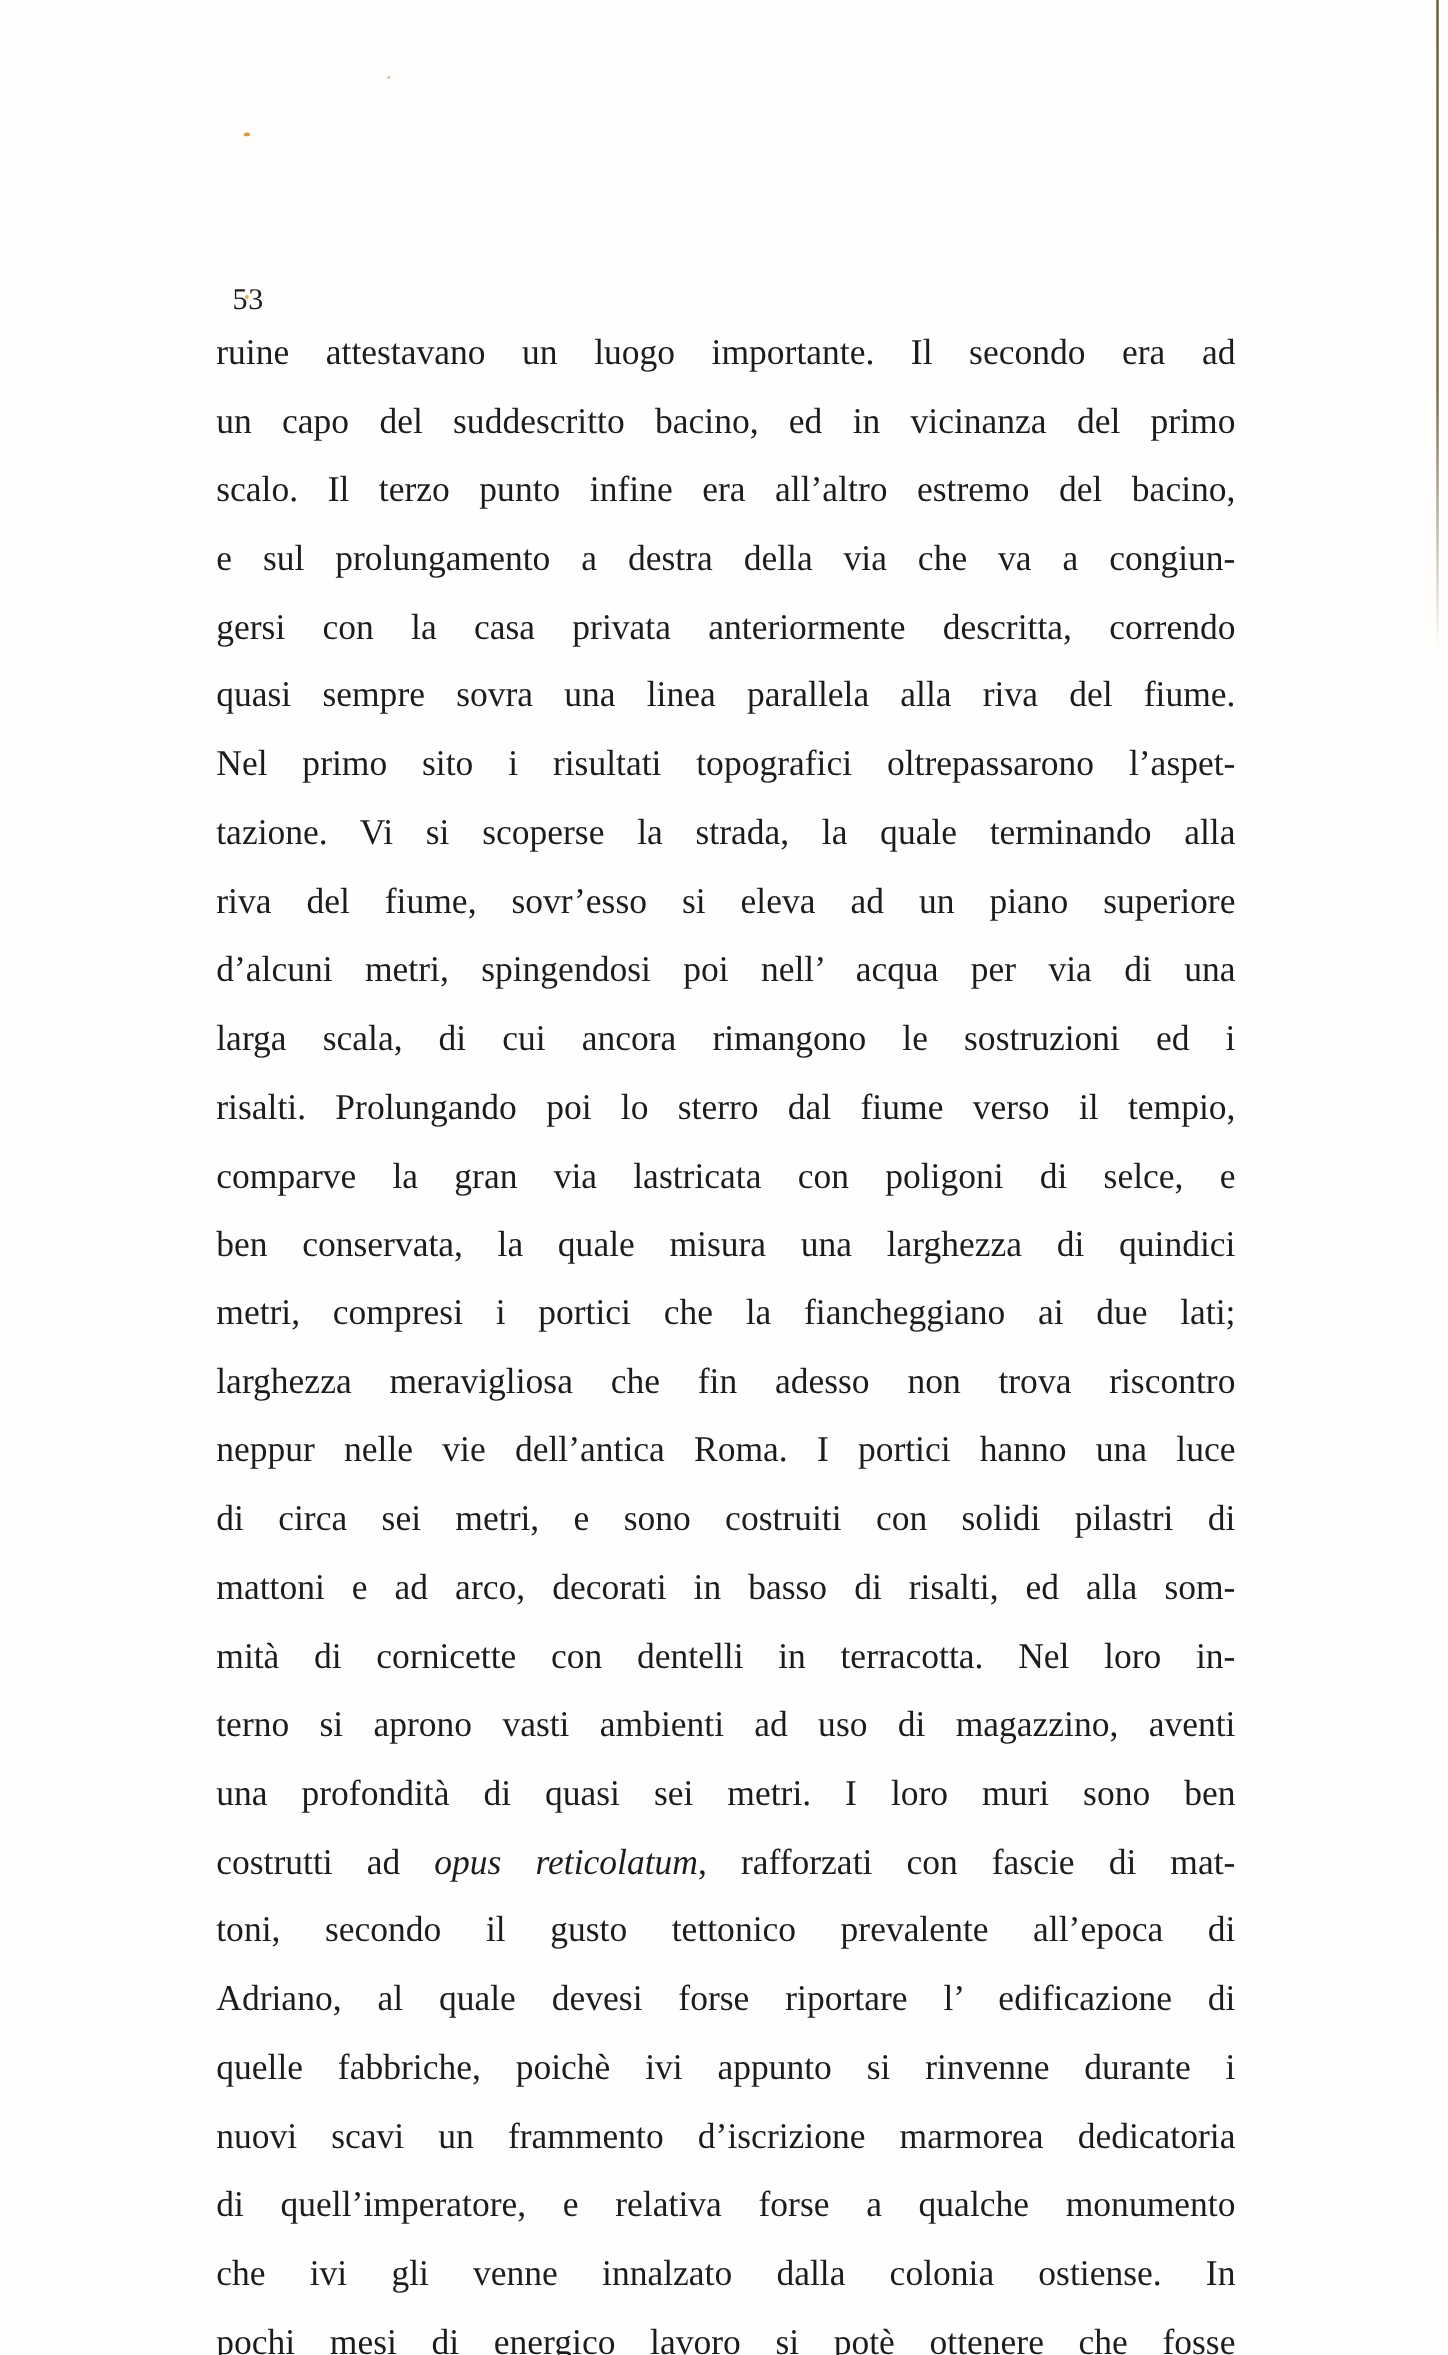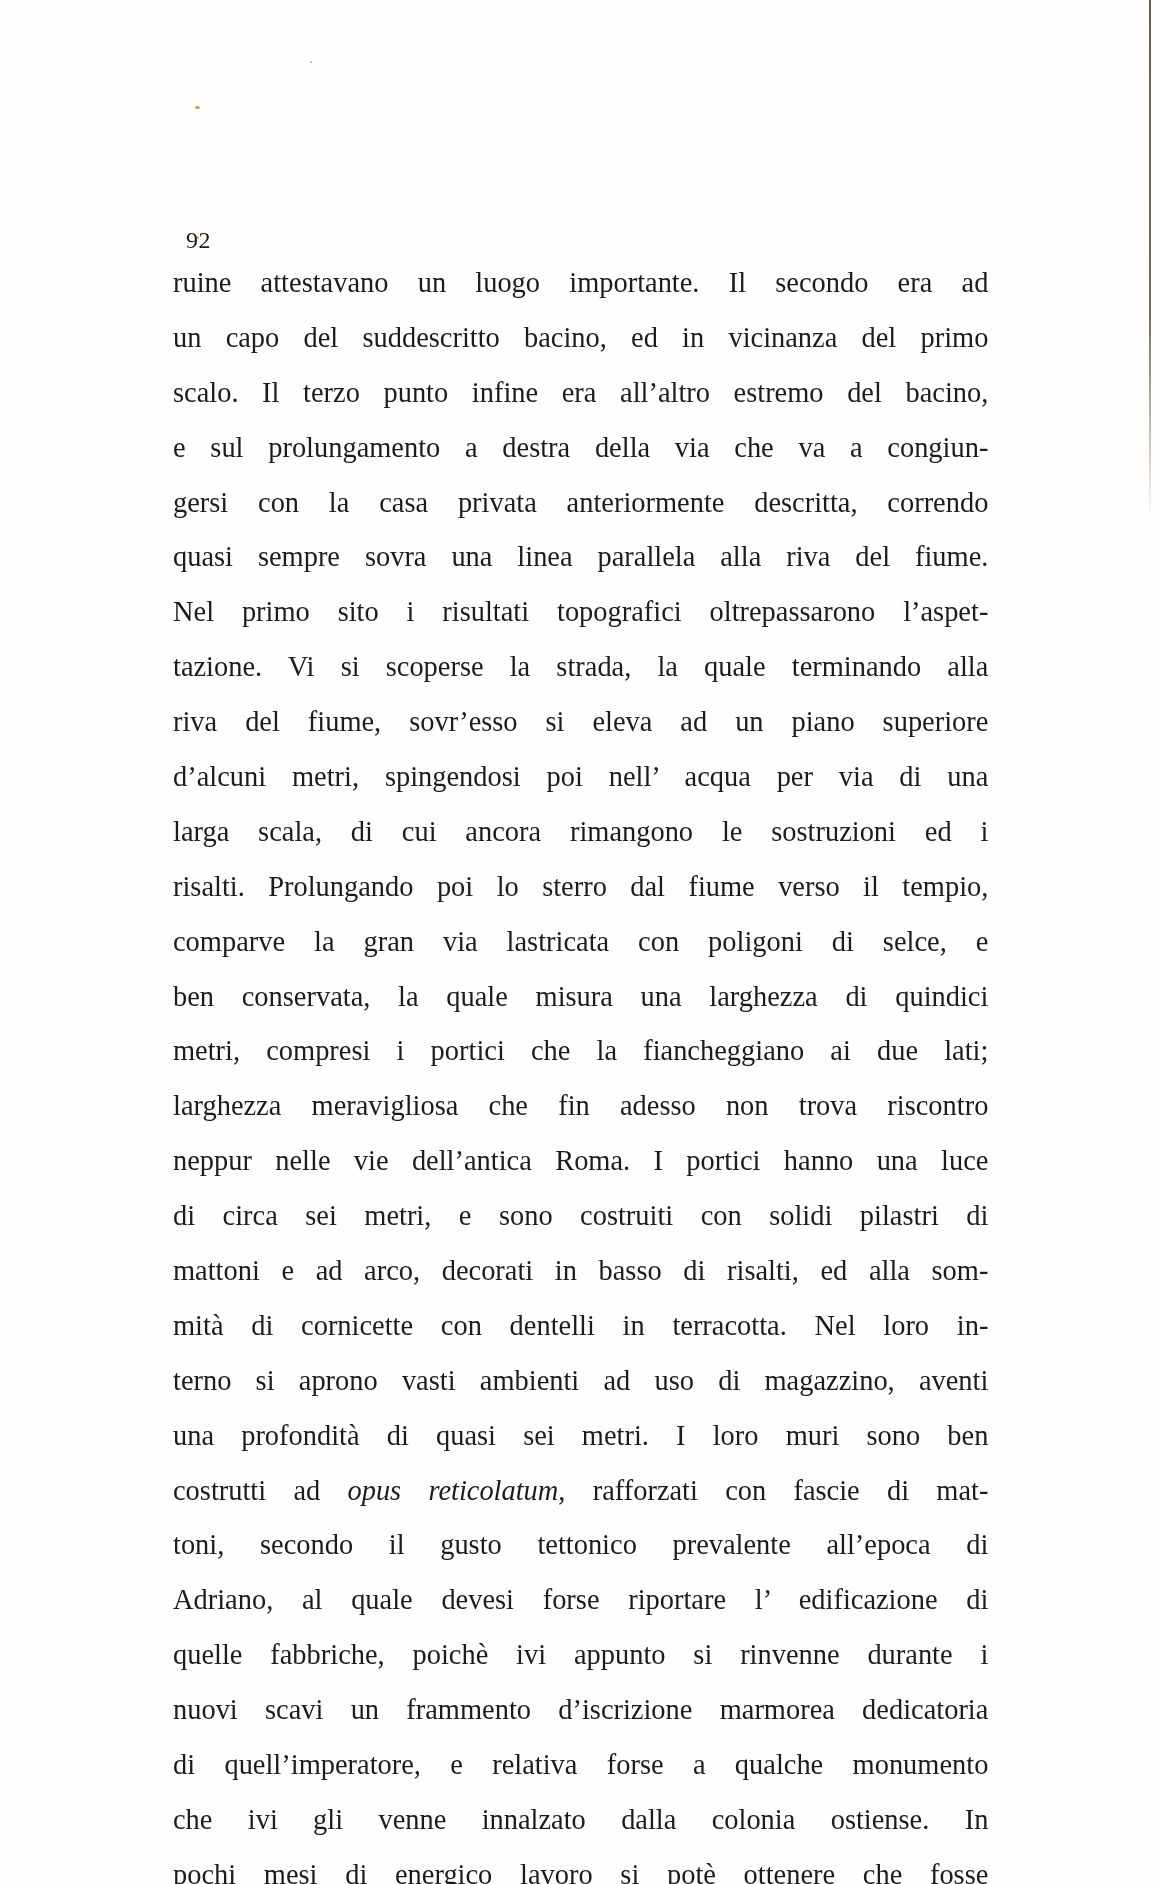--- a/index.html
+++ b/index.html
@@ -35,21 +35,21 @@
 </style>
 </head>
 <body>
 
 <div class="page">
   <div class="edge-line"></div>
   <div class="stain" style="left:196px;top:236px;width:3px;height:3px;background:#d9b44a;"></div>
   <div class="stain" style="left:195px;top:106px;width:5px;height:3px;background:#d59a3c;"></div>
   <div class="stain" style="left:310px;top:61px;width:2px;height:2px;background:#b9b29a;"></div>
 
-  <div class="page-number">92</div>
+  <div class="page-number">53</div>
 
   <div class="body-text" id="body-text">
       <div class="line"><span class="seg" style="white-space: nowrap; word-spacing: 1.86842e-06px;"><span>ruine attestavano un luogo importante. Il secondo era ad</span></span></div>
       <div class="line"><span class="seg" style="white-space: nowrap; word-spacing: 1.66082e-06px;"><span>un capo del suddescritto bacino, ed in vicinanza del primo</span></span></div>
       <div class="line"><span class="seg" style="white-space: nowrap; word-spacing: 1.66082e-06px;"><span>scalo. Il terzo punto infine era all’altro estremo del bacino,</span></span></div>
       <div class="line"><span class="seg" style="white-space: nowrap; word-spacing: 1.49474e-06px;"><span>e sul prolungamento a destra della via che va a congiun-</span></span></div>
       <div class="line"><span class="seg" style="white-space: nowrap; word-spacing: 2.13534e-06px;"><span>gersi con la casa privata anteriormente descritta, correndo</span></span></div>
       <div class="line"><span class="seg" style="white-space: nowrap; word-spacing: 1.66082e-06px;"><span>quasi sempre sovra una linea parallela alla riva del fiume.</span></span></div>
       <div class="line"><span class="seg" style="white-space: nowrap; word-spacing: 2.13534e-06px;"><span>Nel primo sito i risultati topografici oltrepassarono l’aspet-</span></span></div>
       <div class="line"><span class="seg" style="white-space: nowrap; word-spacing: 1.66082e-06px;"><span>tazione. Vi si scoperse la strada, la quale terminando alla</span></span></div>

